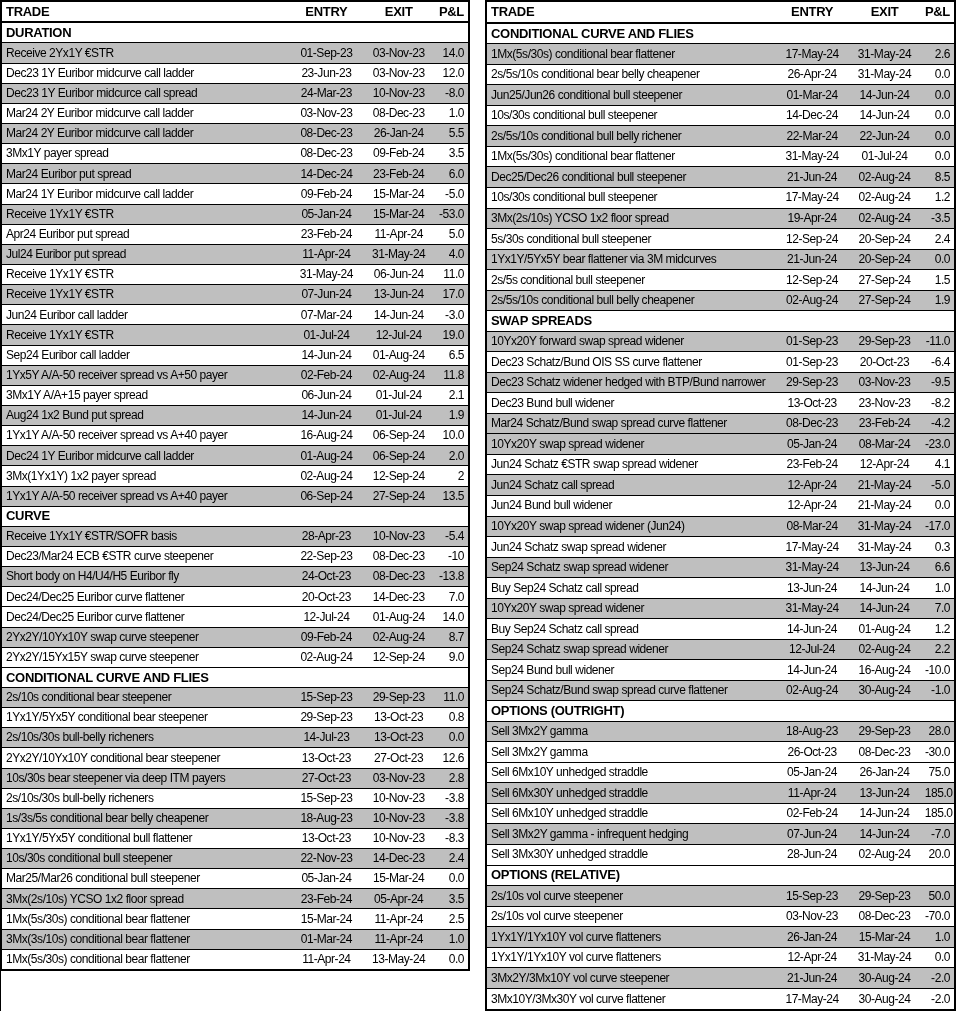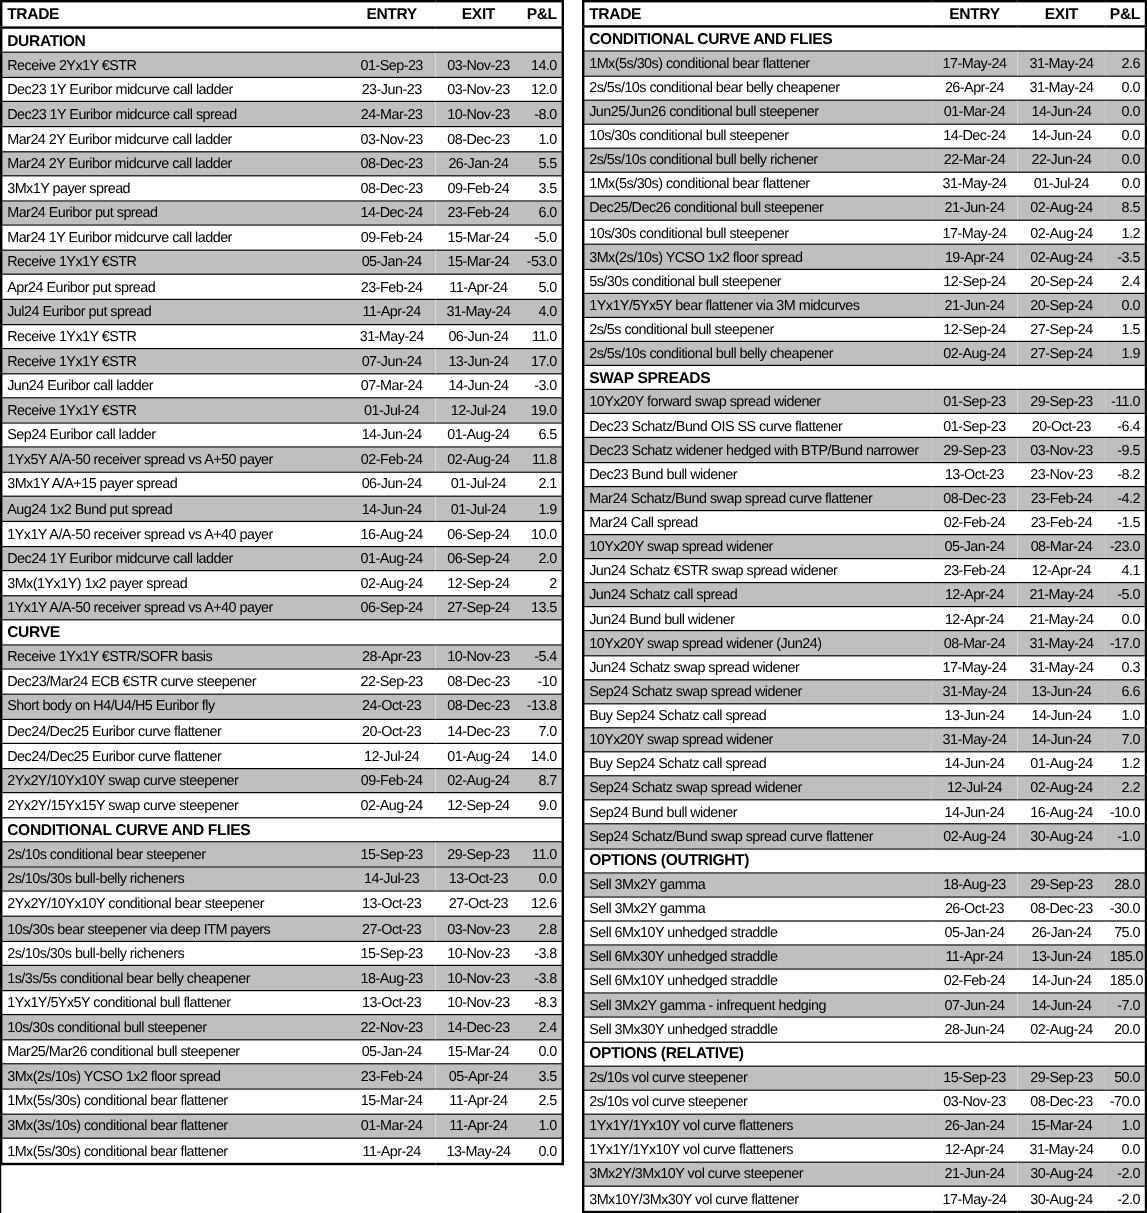--- a/index.html
+++ b/index.html
@@ -275,20 +275,26 @@
           </tr>
           <tr class="section">
             <td colspan="4" class="c0">CONDITIONAL CURVE AND FLIES</td>
           </tr>
           <tr class="shaded">
             <td class="c0">2s/10s conditional bear steepener</td>
             <td class="c1">15-Sep-23</td>
             <td class="c2">29-Sep-23</td>
             <td class="c3">11.0</td>
           </tr>
+          <tr class="plain">
+            <td class="c0">1Yx1Y/5Yx5Y conditional bear steepener</td>
+            <td class="c1">29-Sep-23</td>
+            <td class="c2">13-Oct-23</td>
+            <td class="c3">0.8</td>
+          </tr>
           <tr class="shaded">
             <td class="c0">2s/10s/30s bull-belly richeners</td>
             <td class="c1">14-Jul-23</td>
             <td class="c2">13-Oct-23</td>
             <td class="c3">0.0</td>
           </tr>
           <tr class="plain">
             <td class="c0">2Yx2Y/10Yx10Y conditional bear steepener</td>
             <td class="c1">13-Oct-23</td>
             <td class="c2">27-Oct-23</td>
@@ -480,26 +486,20 @@
             <td class="c1">13-Oct-23</td>
             <td class="c2">23-Nov-23</td>
             <td class="c3">-8.2</td>
           </tr>
           <tr class="shaded">
             <td class="c0">Mar24 Schatz/Bund swap spread curve flattener</td>
             <td class="c1">08-Dec-23</td>
             <td class="c2">23-Feb-24</td>
             <td class="c3">-4.2</td>
           </tr>
-          <tr class="plain">
-            <td class="c0">Mar24 Call spread</td>
-            <td class="c1">02-Feb-24</td>
-            <td class="c2">23-Feb-24</td>
-            <td class="c3">-1.5</td>
-          </tr>
           <tr class="shaded">
             <td class="c0">10Yx20Y swap spread widener</td>
             <td class="c1">05-Jan-24</td>
             <td class="c2">08-Mar-24</td>
             <td class="c3">-23.0</td>
           </tr>
           <tr class="plain">
             <td class="c0">Jun24 Schatz €STR swap spread widener</td>
             <td class="c1">23-Feb-24</td>
             <td class="c2">12-Apr-24</td>

